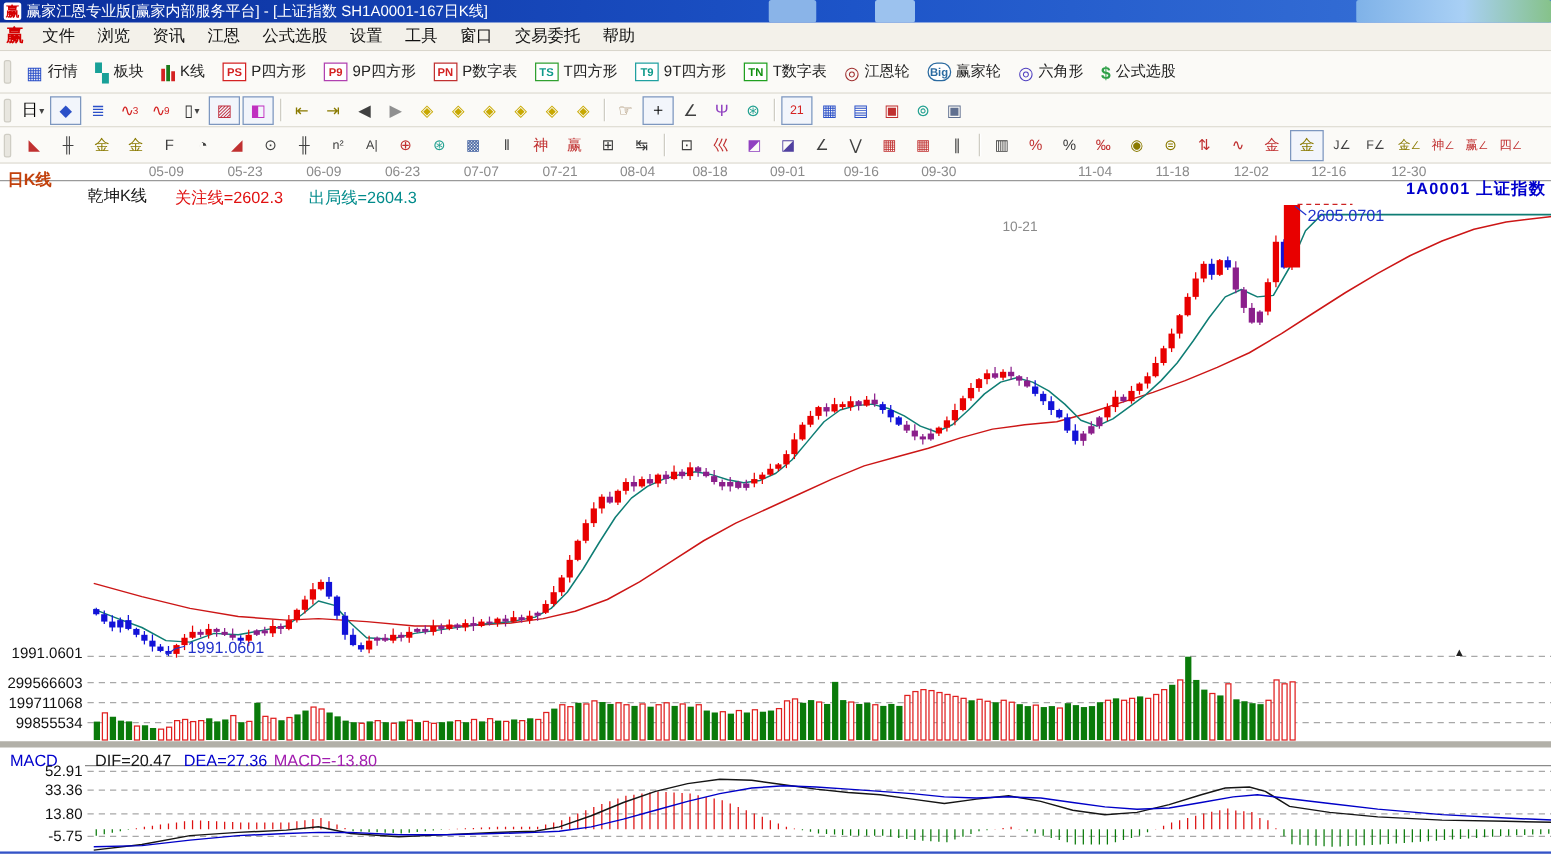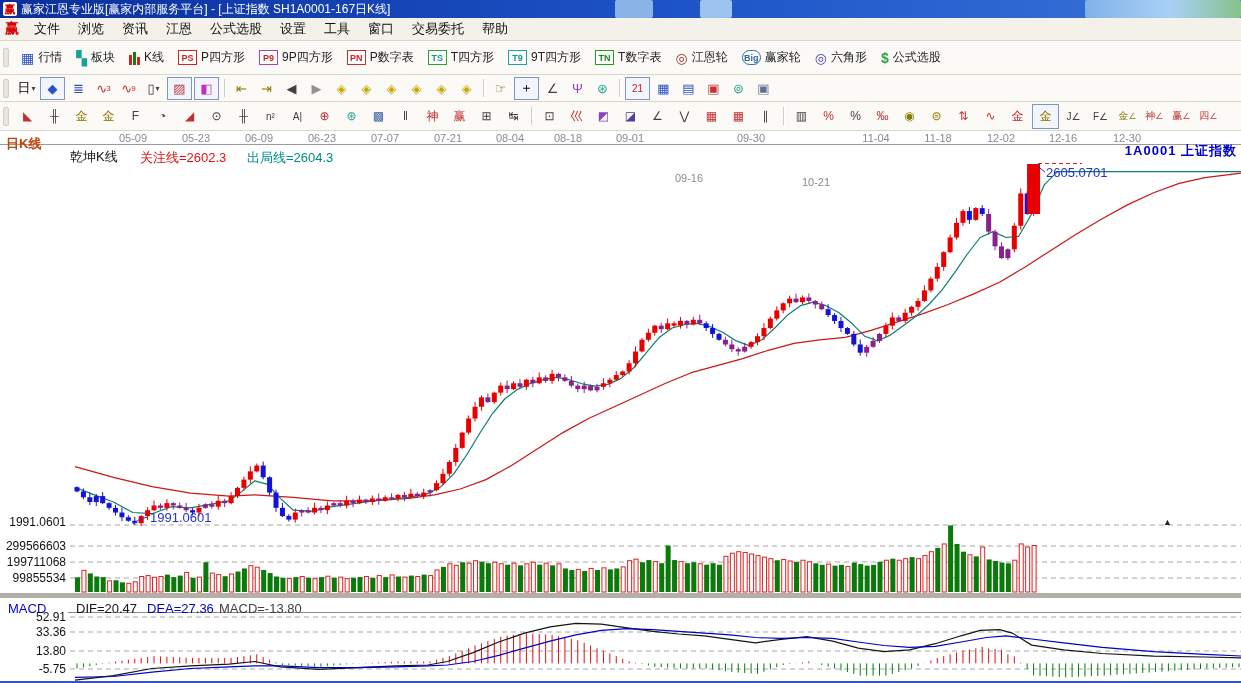--- a/index.html
+++ b/index.html
@@ -50,21 +50,21 @@
   .symbol{right:4px;top:11px;color:#0000cc;font-weight:bold;font-size:13px;letter-spacing:1px;}
   .lastp{left:1046px;top:34px;color:#2233cc;font-size:13px;}
   .lowann{left:150px;top:379px;color:#2233cc;font-size:13px;}
   .rax{left:0;width:66px;text-align:right;}
   .axis-low{top:384px;}
   .vol0{top:408px;} .vol1{top:424px;} .vol2{top:440px;}
   .m0{top:479px;} .m1{top:494px;} .m2{top:513px;} .m3{top:531px;}
   .macd-title{left:8px;top:470px;color:#0000cc;font-size:13px;}
   .macd-dif{left:76px;top:470px;color:#151515;font-size:13px;}
   .macd-dea{left:147px;top:470px;color:#0000cc;font-size:13px;}
-  .macd-m{left:219px;top:470px;color:#404040;font-size:13px;}
+  .macd-m{left:219px;top:470px;color:#a21caf;font-size:13px;}
   .marker{left:1163px;top:386px;font-size:9px;color:#222;}
   .bottomstrip{height:6px;background:linear-gradient(#3a5ad0,#16309a);}
 </style>
 </head>
 <body>
 
 <div class="titlebar">
   <span class="app-icon">赢</span>
   <span>赢家江恩专业版[赢家内部服务平台] - [上证指数  SH1A0001-167日K线]</span>
   <div class="patch p1"></div>
@@ -1053,21 +1053,21 @@
   <div id="date-axis">
       <span class="datelbl" style="left: 112px;">05-09</span>
       <span class="datelbl" style="left: 175px;">05-23</span>
       <span class="datelbl" style="left: 238px;">06-09</span>
       <span class="datelbl" style="left: 301px;">06-23</span>
       <span class="datelbl" style="left: 364px;">07-07</span>
       <span class="datelbl" style="left: 427px;">07-21</span>
       <span class="datelbl" style="left: 489px;">08-04</span>
       <span class="datelbl" style="left: 547px;">08-18</span>
       <span class="datelbl" style="left: 609px;">09-01</span>
-      <span class="datelbl" style="left: 668px; margin-top: 40px;">09-16</span>
+      <span class="datelbl" style="left: 668px;">09-16</span>
       <span class="datelbl" style="left: 730px;">09-30</span>
       <span class="datelbl" style="left: 795px; margin-top: 44px;">10-21</span>
       <span class="datelbl" style="left: 855px;">11-04</span>
       <span class="datelbl" style="left: 917px;">11-18</span>
       <span class="datelbl" style="left: 980px;">12-02</span>
       <span class="datelbl" style="left: 1042px;">12-16</span>
       <span class="datelbl" style="left: 1106px;">12-30</span>
     </div>
 
   <span class="lbl period">日K线</span>

